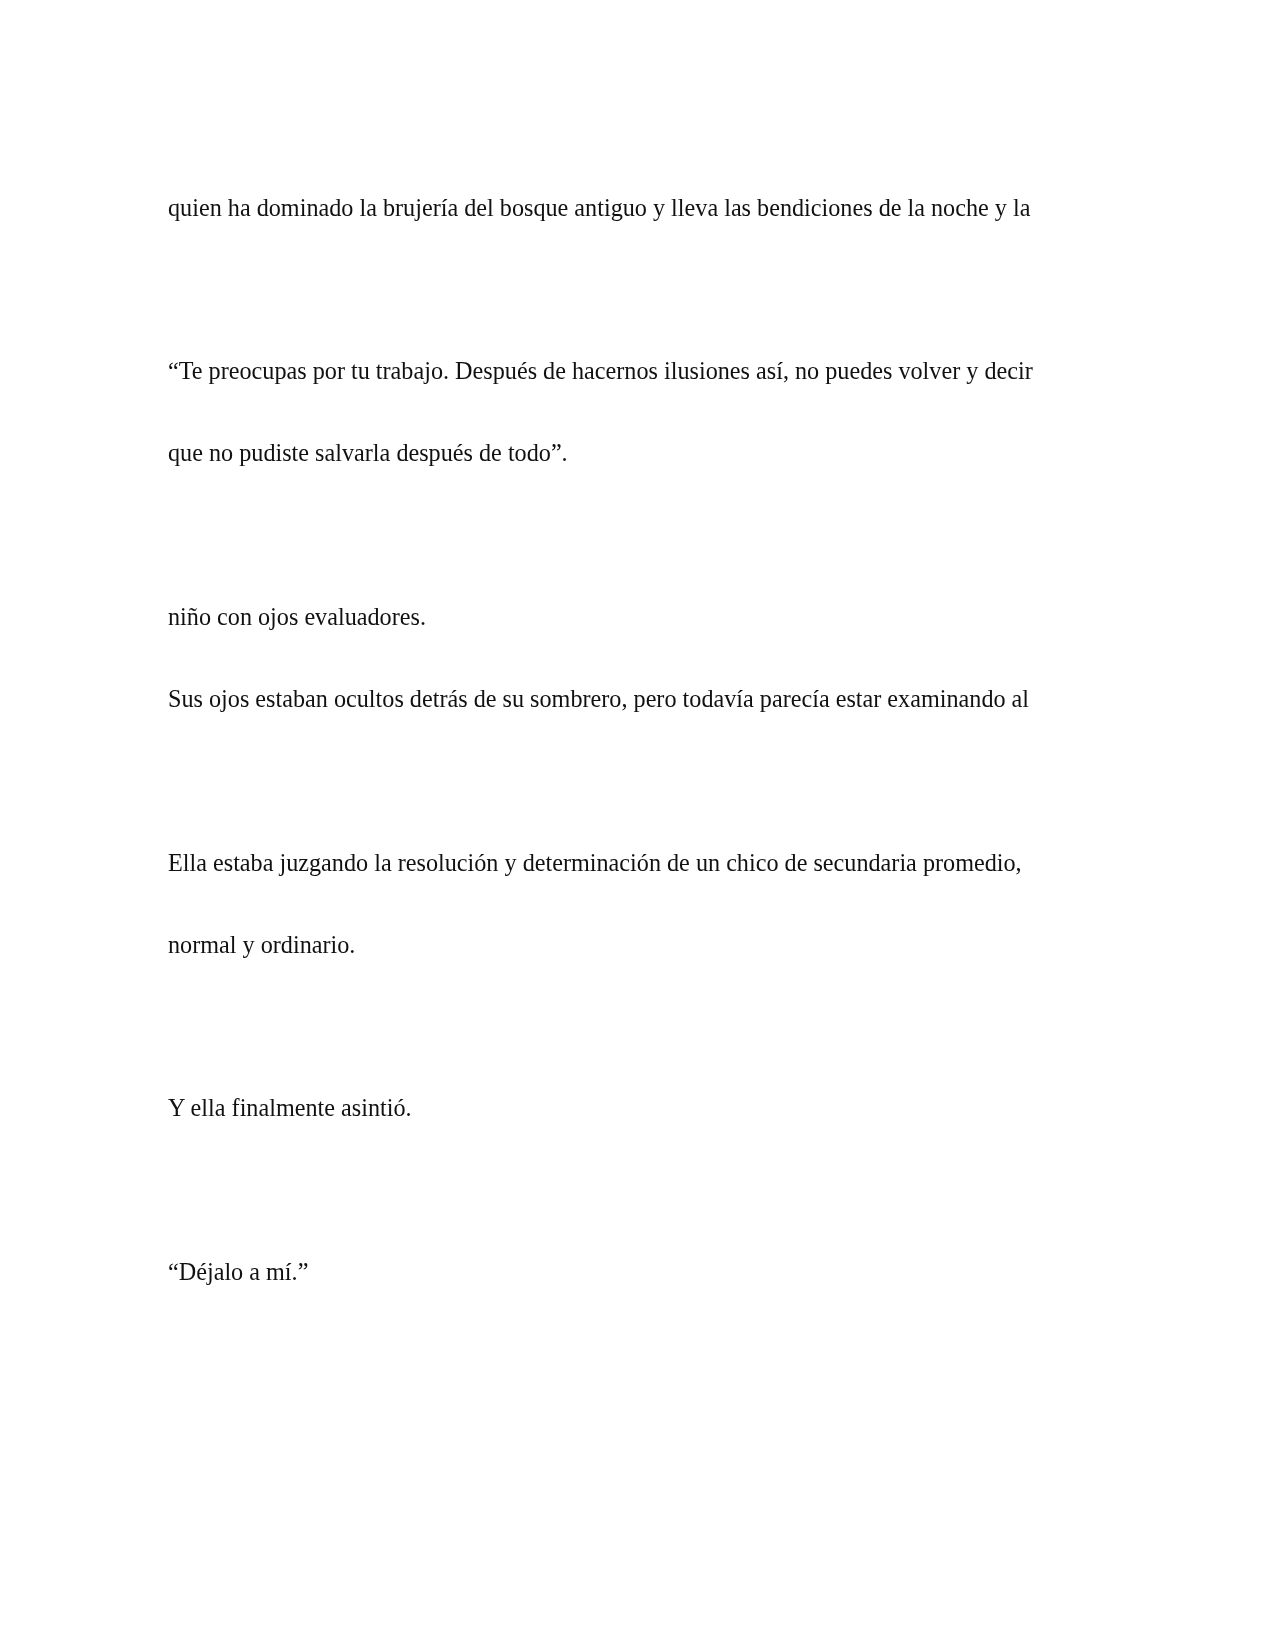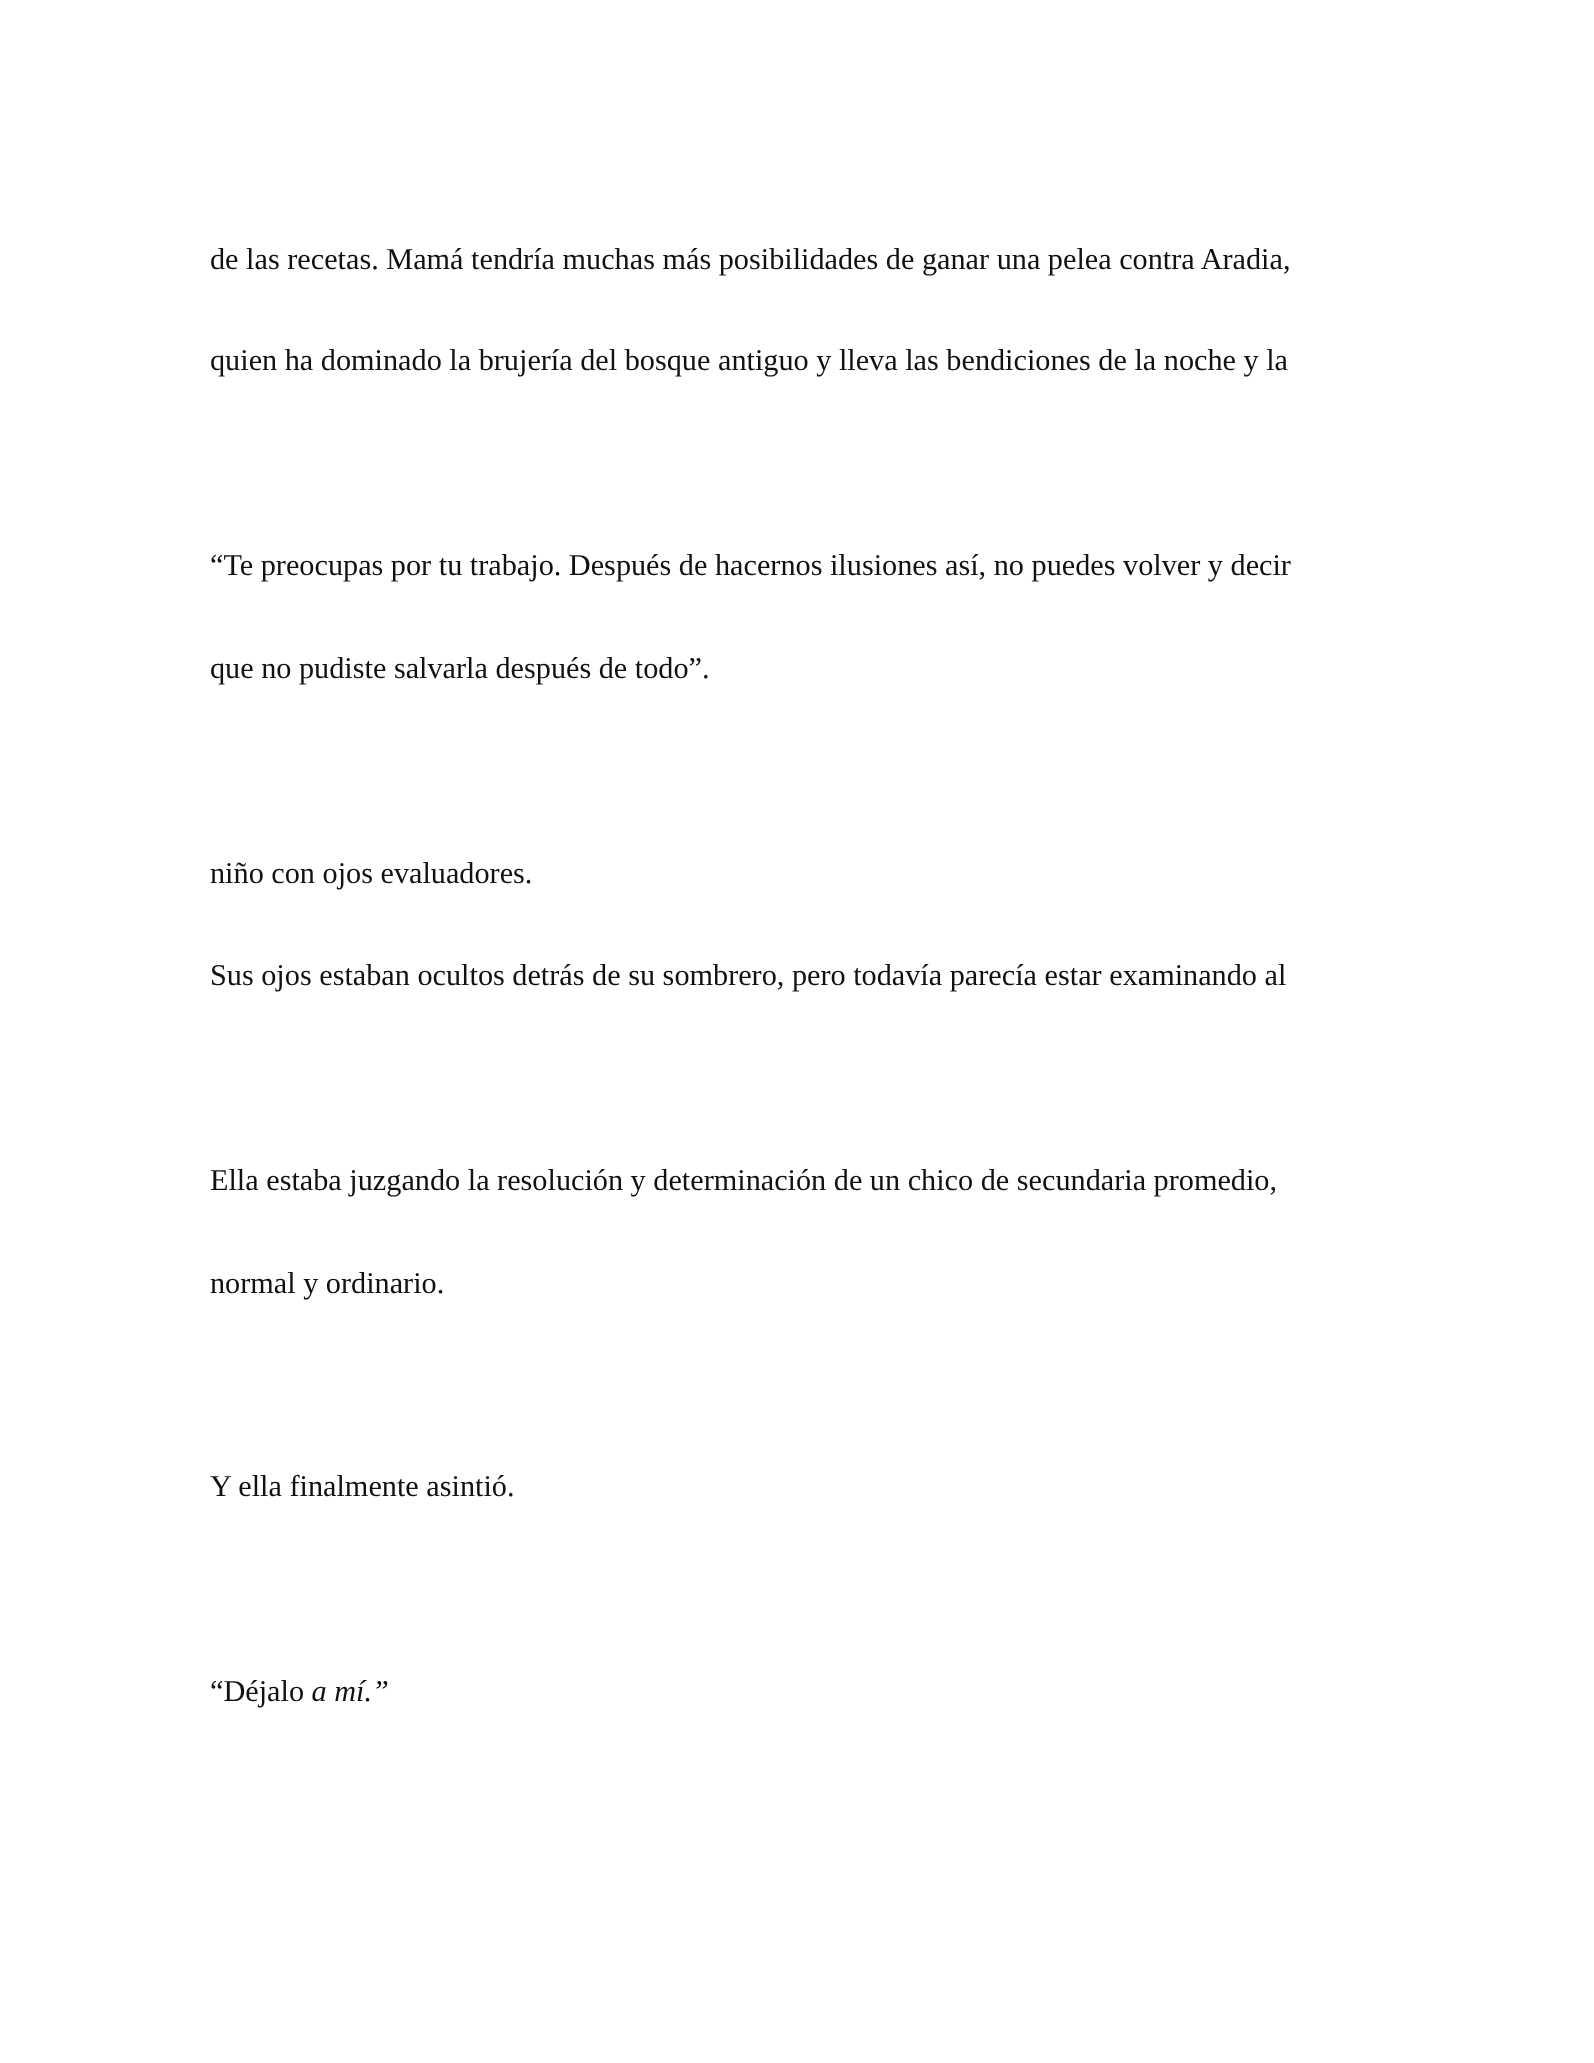--- a/index.html
+++ b/index.html
@@ -25,30 +25,28 @@
     }
     .para {
       margin: 0 0 27.3px 0;
       white-space: pre-wrap;
     }
     .line {
       display: block;
       white-space: nowrap;
     }
     .it {
-      font-style: italic;
     }
   </style>
 </head>
 <body>
 
 <div class="page">
 
   <p class="para">
-    <span class="line">de las recetas. Mamá tendría muchas más posibilidades de ganar una pelea contra Aradia,</span>
     <span class="line">quien ha dominado la brujería del bosque antiguo y lleva las bendiciones de la noche y la</span>
   </p>
 
   <p class="para">
     <span class="line">“Te preocupas por tu trabajo. Después de hacernos ilusiones así, no puedes volver y decir</span>
     <span class="line">que no pudiste salvarla después de todo”.</span>
   </p>
 
   <p class="para">
     <span class="line">niño con ojos evaluadores.</span>

